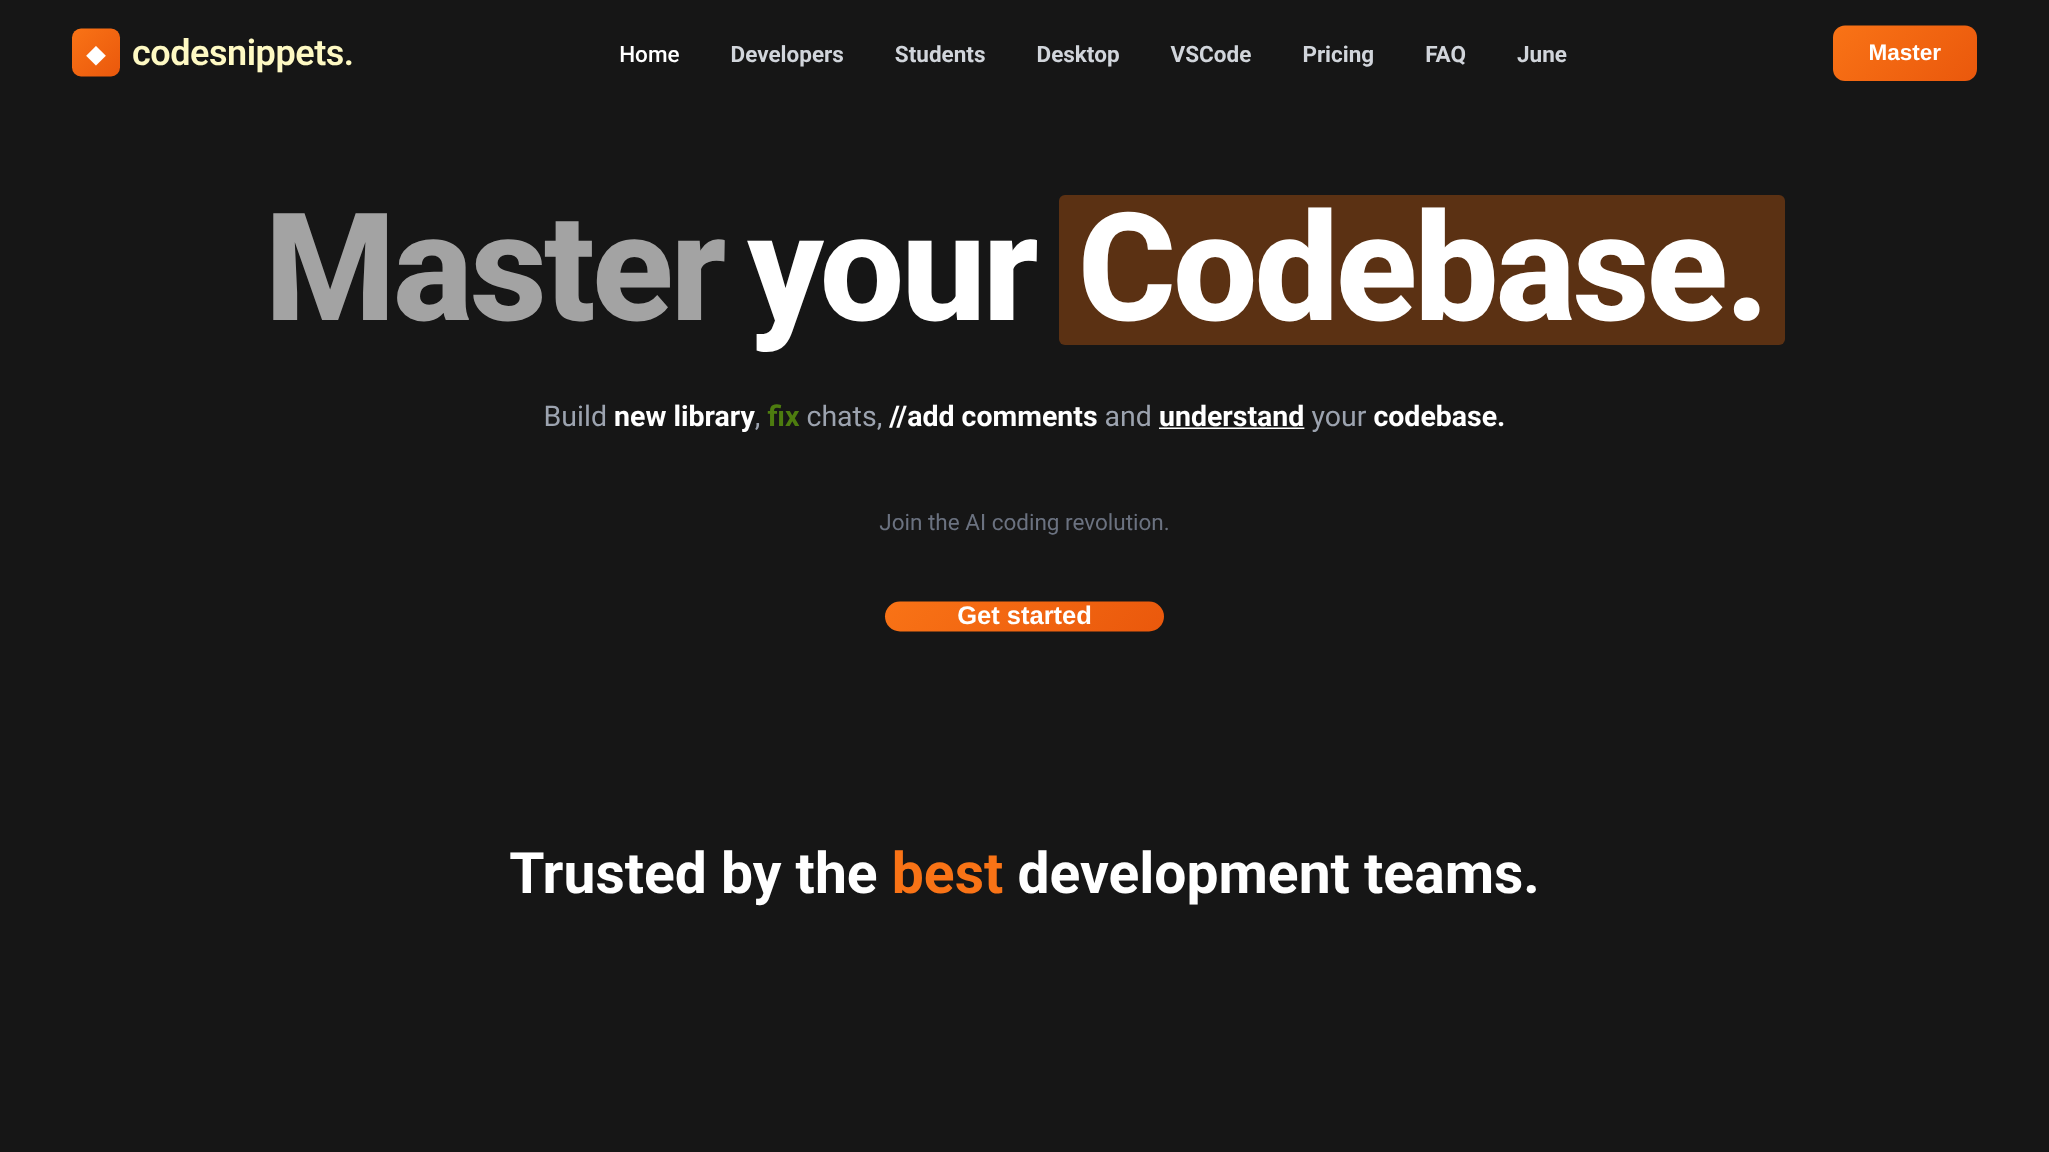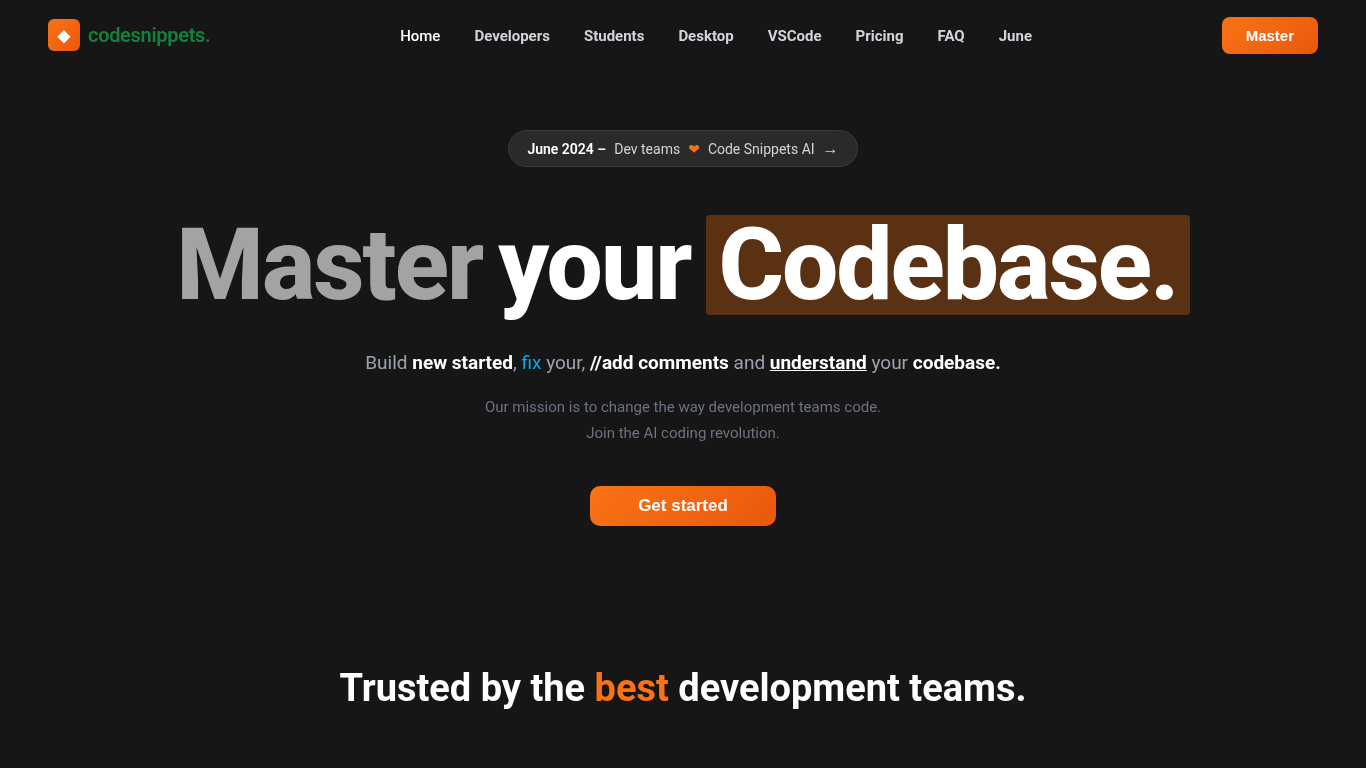--- a/index.html
+++ b/index.html
@@ -30,23 +30,23 @@
     }
 
     .nav-logo {
       display: flex;
       align-items: center;
       gap: 8px;
       text-decoration: none;
     }
 
     .logo-text {
-      font-size: 20px;
+      font-size: 24px;
       font-weight: 600;
-      color: #15803d;
+      color: #fef9c3;
       letter-spacing: -0.3px;
     }
 
     .logo-icon {
       width: 32px;
       height: 32px;
       background: linear-gradient(135deg, #f97316, #ea580c);
       border-radius: 6px;
       display: flex;
       align-items: center;
@@ -170,22 +170,22 @@
       color: #f97316;
       font-weight: 500;
     }
 
     .hero-subtitle .highlight-new {
       color: #ffffff;
       font-weight: 700;
     }
 
     .hero-subtitle .highlight-fix {
-      color: #0ea5e9;
-      font-weight: 400;
+      color: #4d7c0f;
+      font-weight: 700;
     }
 
     .hero-subtitle .highlight-add-comments {
       color: #ffffff;
       font-weight: 700;
     }
 
     .hero-subtitle .highlight-understand {
       color: #ffffff;
       font-weight: 700;
@@ -201,21 +201,21 @@
       font-size: 15px;
       color: #6b7280;
       line-height: 1.7;
       margin-bottom: 40px;
     }
 
     .get-started-btn {
       background: linear-gradient(135deg, #f97316, #ea580c);
       color: #ffffff;
       border: none;
-      padding: 10px 48px;
+      padding: 0 48px;
       border-radius: 10px;
       font-size: 17px;
       font-weight: 600;
       cursor: pointer;
       transition: opacity 0.2s, transform 0.1s;
     }
 
     
     .trusted-section {
       display: flex;
@@ -269,42 +269,35 @@
     <li>
       <a>June</a>
     </li>
   </ul>
 
   <button class="nav-login-btn">Master</button>
 </nav>
 
 <section class="hero">
 
-  <div class="announcement-badge">
-    <span class="badge-highlight">June 2024 –</span>
-    <span>Dev teams</span>
-    <span class="heart-icon">❤</span>
-    <span>Code Snippets AI</span>
-    <span class="badge-arrow">→</span>
-  </div>
 
   <h1 class="hero-title">
     <span class="word-master">Master</span>
     <span class="word-your">your</span>
     <span class="word-codebase-wrapper">
       <span class="word-codebase">Codebase.</span>
     </span>
   </h1>
 
   <p class="hero-subtitle">
-    <span>Build </span><span class="highlight-new">new started</span><span>, </span><span class="highlight-fix">fix</span><span> your, </span><span class="highlight-add-comments">//add comments</span><span> and </span><span class="highlight-understand">understand</span><span> your </span><span class="highlight-codebase">codebase.</span>
+    <span>Build </span><span class="highlight-new">new library</span><span>, </span><span class="highlight-fix">fix</span><span> chats, </span><span class="highlight-add-comments">//add comments</span><span> and </span><span class="highlight-understand">understand</span><span> your </span><span class="highlight-codebase">codebase.</span>
   </p>
 
   <p class="hero-mission">
-    <span>Our mission is to change the way development teams code.</span><br>
+    <br>
     <span>Join the AI coding revolution.</span>
   </p>
 
   <button class="get-started-btn">Get started</button>
 
 </section>
 
 <section class="trusted-section">
   <h2 class="trusted-title">
     <span>Trusted by the </span><span class="highlight-best">best</span><span> development teams.</span>

